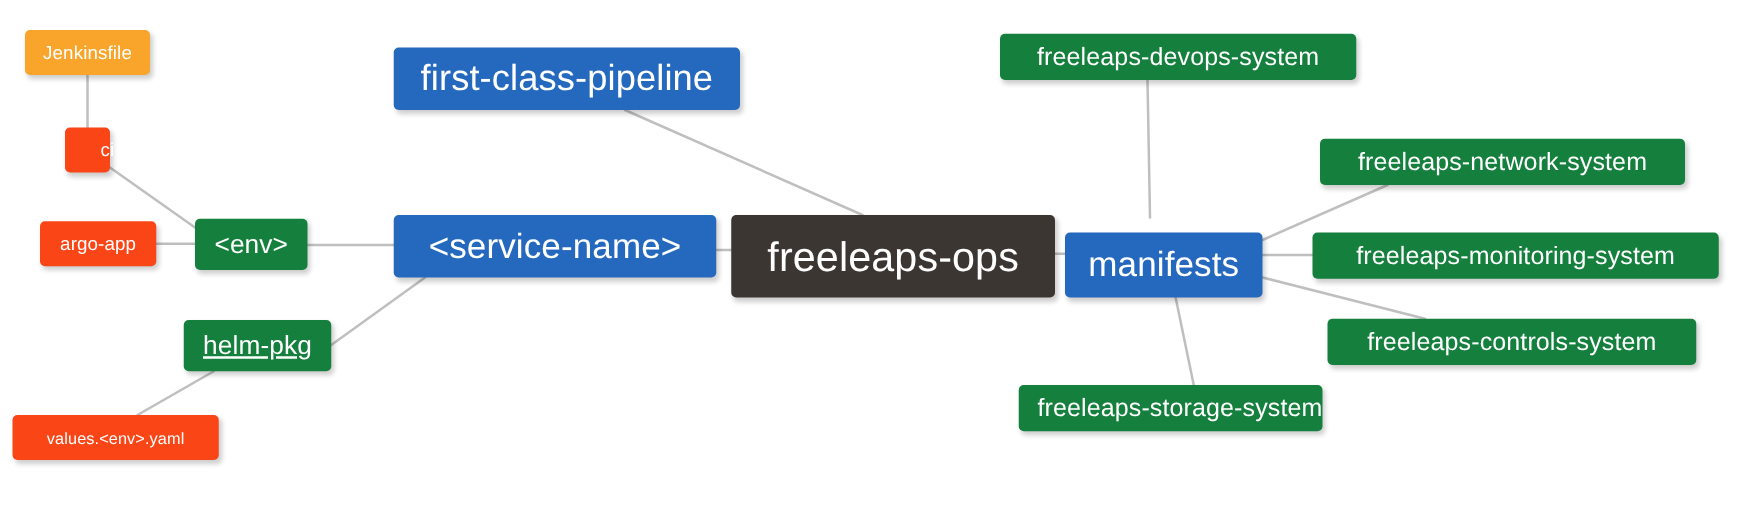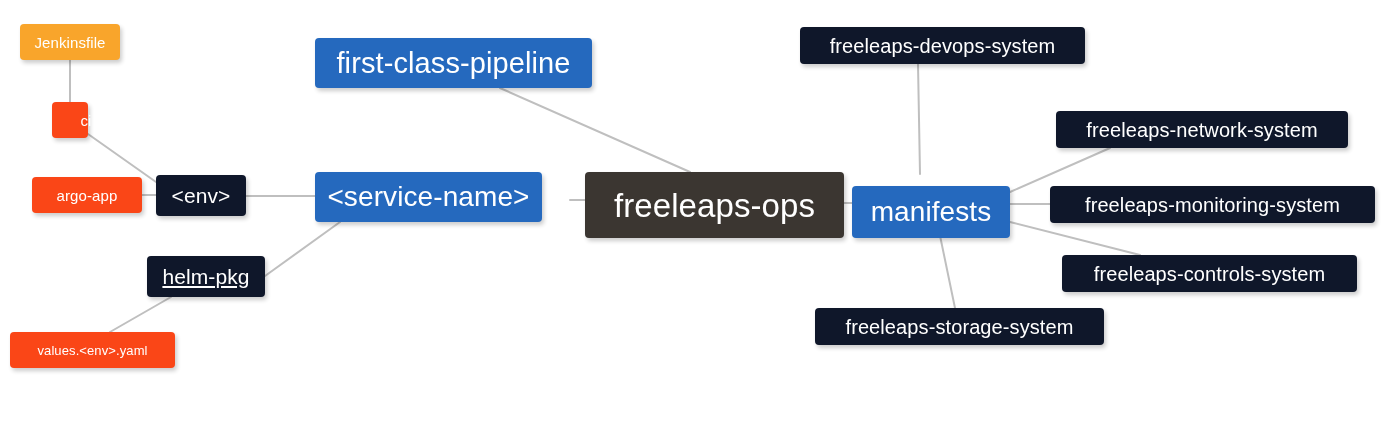--- a/index.html
+++ b/index.html
@@ -38,21 +38,21 @@
     letter-spacing: 0.1px;
     user-select: none;
   }
   .lbl {
     display: block;
     white-space: nowrap;
   }
   
   .c-dark   { background: #3b3631; }
   .c-blue   { background: #2569be; }
-  .c-green  { background: #0f172a; }
+  .c-green  { background: #15803d; }
   .c-red    { background: #fa4617; }
   .c-orange { background: #f9a52b; }
 </style>
 </head>
 <body>
 
 <div id="canvas">
   <svg id="edges" viewBox="0 0 1390 421" width="1390" height="421" xmlns="http://www.w3.org/2000/svg">
       <line x1="70" y1="60" x2="70" y2="102" stroke="#bfbfbf" stroke-width="2" stroke-linecap="round"></line>
       <line x1="88" y1="134" x2="156" y2="182" stroke="#bfbfbf" stroke-width="2" stroke-linecap="round"></line>
@@ -69,53 +69,53 @@
       <line x1="1010" y1="222" x2="1140" y2="255" stroke="#bfbfbf" stroke-width="2" stroke-linecap="round"></line>
       <line x1="938" y1="226" x2="955" y2="308" stroke="#bfbfbf" stroke-width="2" stroke-linecap="round"></line>
     </svg>
   <div id="node-layer">
       <div class="node c-orange" style="left: 20px; top: 24px; width: 100px; height: 36px; font-size: 15px;">
         <span class="lbl">Jenkinsfile</span>
       </div>
       <div class="node c-red" style="left: 52px; top: 102px; width: 36px; height: 36px; font-size: 15px; padding-left: 32px;">
         <span class="lbl">ci</span>
       </div>
-      <div class="node c-red" style="left: 32px; top: 177px; width: 110px; height: 36px; font-size: 15px;">
+      <div class="node c-red" style="left: 32px; top: 177px; width: 93px; height: 36px; font-size: 15px;">
         <span class="lbl">argo-app</span>
       </div>
       <div class="node c-green" style="left: 156px; top: 175px; width: 90px; height: 41px; font-size: 21px;">
         <span class="lbl">&lt;env&gt;</span>
       </div>
       <div class="node c-green" style="left: 147px; top: 256px; width: 118px; height: 41px; font-size: 21px; text-decoration: underline;">
         <span class="lbl">helm-pkg</span>
       </div>
       <div class="node c-red" style="left: 10px; top: 332px; width: 165px; height: 36px; font-size: 13px;">
         <span class="lbl">values.&lt;env&gt;.yaml</span>
       </div>
       <div class="node c-blue" style="left: 315px; top: 38px; width: 277px; height: 50px; font-size: 29px;">
         <span class="lbl">first-class-pipeline</span>
       </div>
-      <div class="node c-blue" style="left: 315px; top: 172px; width: 227px; height: 50px; font-size: 28px;">
+      <div class="node c-blue" style="left: 315px; top: 172px; width: 258px; height: 50px; font-size: 28px;">
         <span class="lbl">&lt;service-name&gt;</span>
       </div>
       <div class="node c-dark" style="left: 585px; top: 172px; width: 259px; height: 66px; font-size: 33px;">
         <span class="lbl">freeleaps-ops</span>
       </div>
       <div class="node c-blue" style="left: 852px; top: 174px; width: 158px; height: 52px; font-size: 28px; margin-top: 12px;">
         <span class="lbl">manifests</span>
       </div>
       <div class="node c-green" style="left: 800px; top: 27px; width: 285px; height: 37px; font-size: 20px;">
         <span class="lbl">freeleaps-devops-system</span>
       </div>
       <div class="node c-green" style="left: 1056px; top: 111px; width: 292px; height: 37px; font-size: 20px;">
         <span class="lbl">freeleaps-network-system</span>
       </div>
       <div class="node c-green" style="left: 1050px; top: 186px; width: 325px; height: 37px; font-size: 20px;">
         <span class="lbl">freeleaps-monitoring-system</span>
       </div>
       <div class="node c-green" style="left: 1062px; top: 255px; width: 295px; height: 37px; font-size: 20px;">
         <span class="lbl">freeleaps-controls-system</span>
       </div>
-      <div class="node c-green" style="left: 815px; top: 308px; width: 289px; height: 37px; font-size: 20px;">
+      <div class="node c-green" style="left: 815px; top: 308px; width: 243px; height: 37px; font-size: 20px; justify-content: flex-end;">
         <span class="lbl">freeleaps-storage-system</span>
       </div>
     </div>
 </div>
 
 </body></html>

